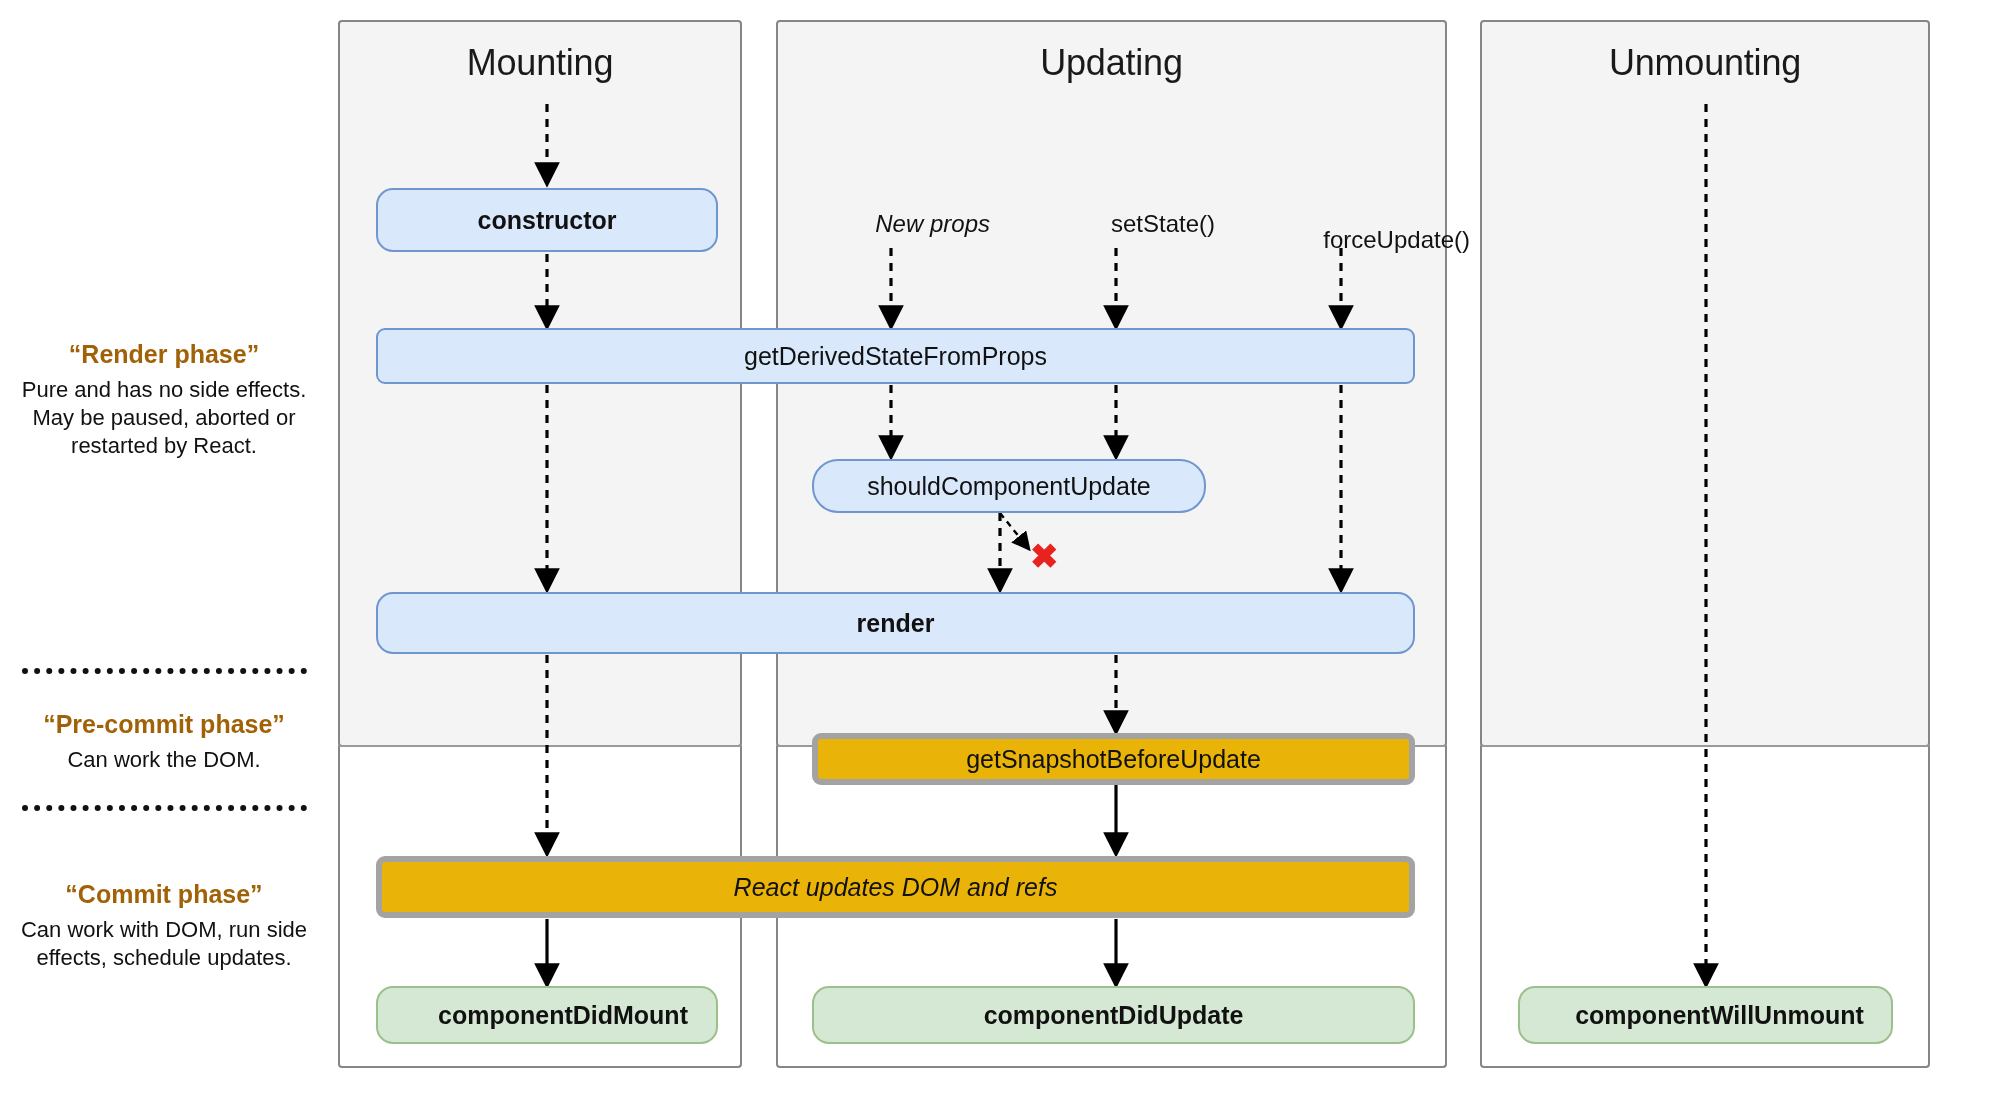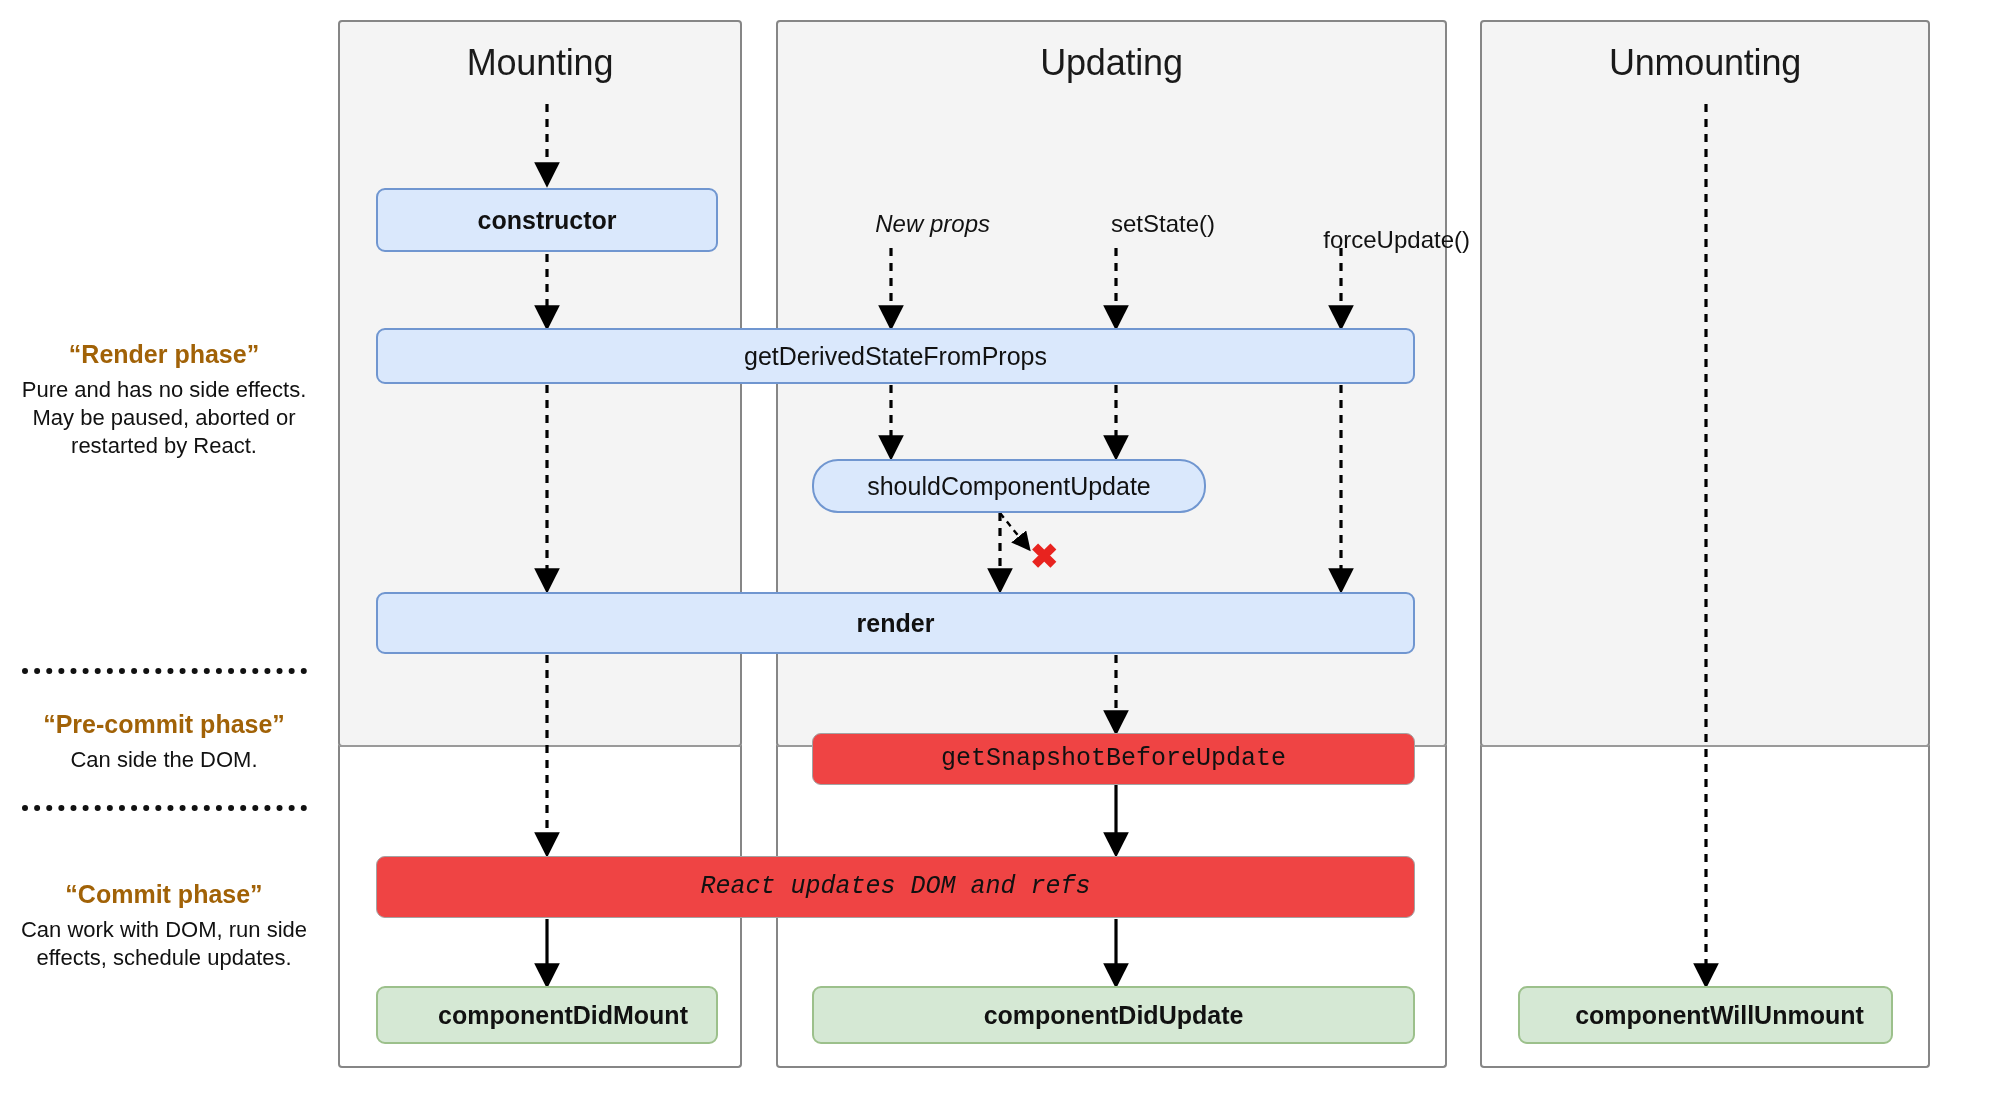--- a/index.html
+++ b/index.html
@@ -57,29 +57,28 @@
     text-align: center;
     font-size: 25px;
     color: #111111;
     line-height: 1.15;
   }
   .node.blue {
     background: #dae8fc;
     border: 2px solid #7096d0;
   }
   .node.yellow {
-    background: #ef4444;
-    border: 1px solid #a3a3a3;
-    font-family: Liberation Mono, monospace;
+    background: #eab308;
+    border: 6px solid #a3a3a3;
   }
   .node.green {
     background: #d5e8d4;
     border: 2px solid #9cc08b;
   }
-  .node.bold { font-weight: bold; }
+  .node.bold { font-weight: bold; border-radius: 17px; }
   .node.italic { font-style: italic; }
 
   
   .trigger {
     position: absolute;
     font-size: 24px;
     color: #111111;
     text-align: right;
     white-space: nowrap;
   }
@@ -144,21 +143,21 @@
 
   <div class="phase-block" style="left:14px; top:340px; width:300px;">
     <div class="phase-title">“Render phase”</div>
     <div class="phase-desc">Pure and has no side effects. May be paused, aborted or restarted by React.</div>
   </div>
 
   <div class="dotted-rule" style="left:22px; top:668px; width:285px;"></div>
 
   <div class="phase-block" style="left:14px; top:710px; width:300px;">
     <div class="phase-title">“Pre-commit phase”</div>
-    <div class="phase-desc">Can side the DOM.</div>
+    <div class="phase-desc">Can work the DOM.</div>
   </div>
 
   <div class="dotted-rule" style="left:22px; top:805px; width:285px;"></div>
 
   <div class="phase-block" style="left:14px; top:880px; width:300px;">
     <div class="phase-title">“Commit phase”</div>
     <div class="phase-desc">Can work with DOM, run side effects, schedule updates.</div>
   </div>
 
   <div class="trigger italic" style="left:790px; top:210px; width:200px;">New props</div>

